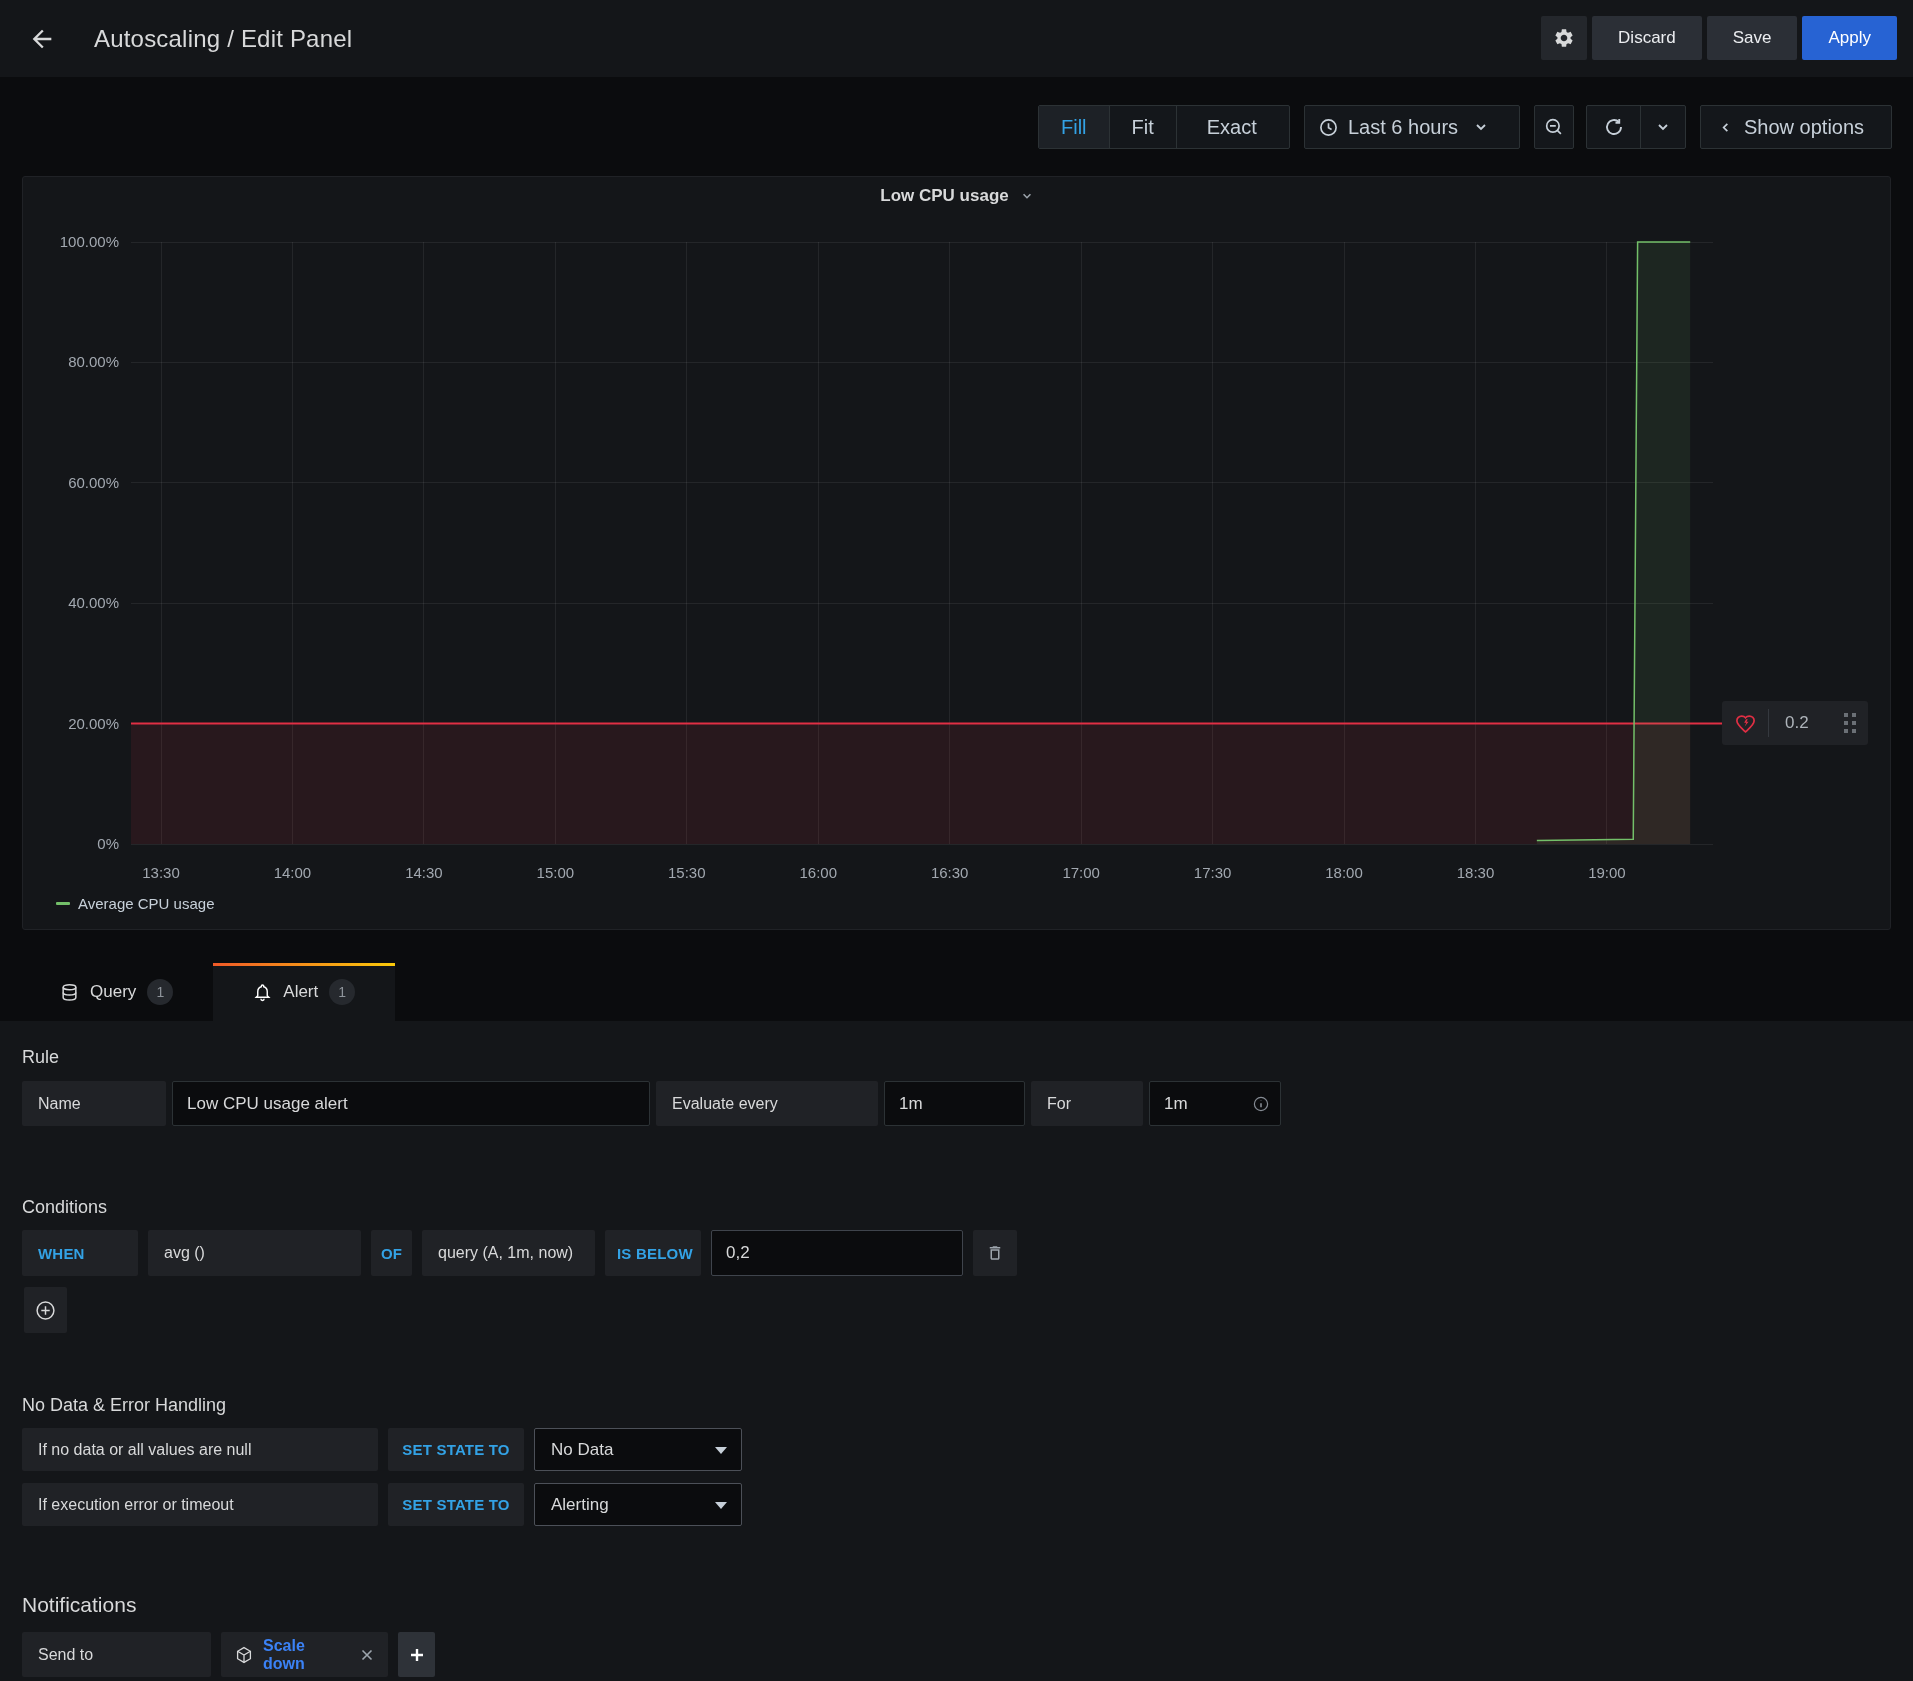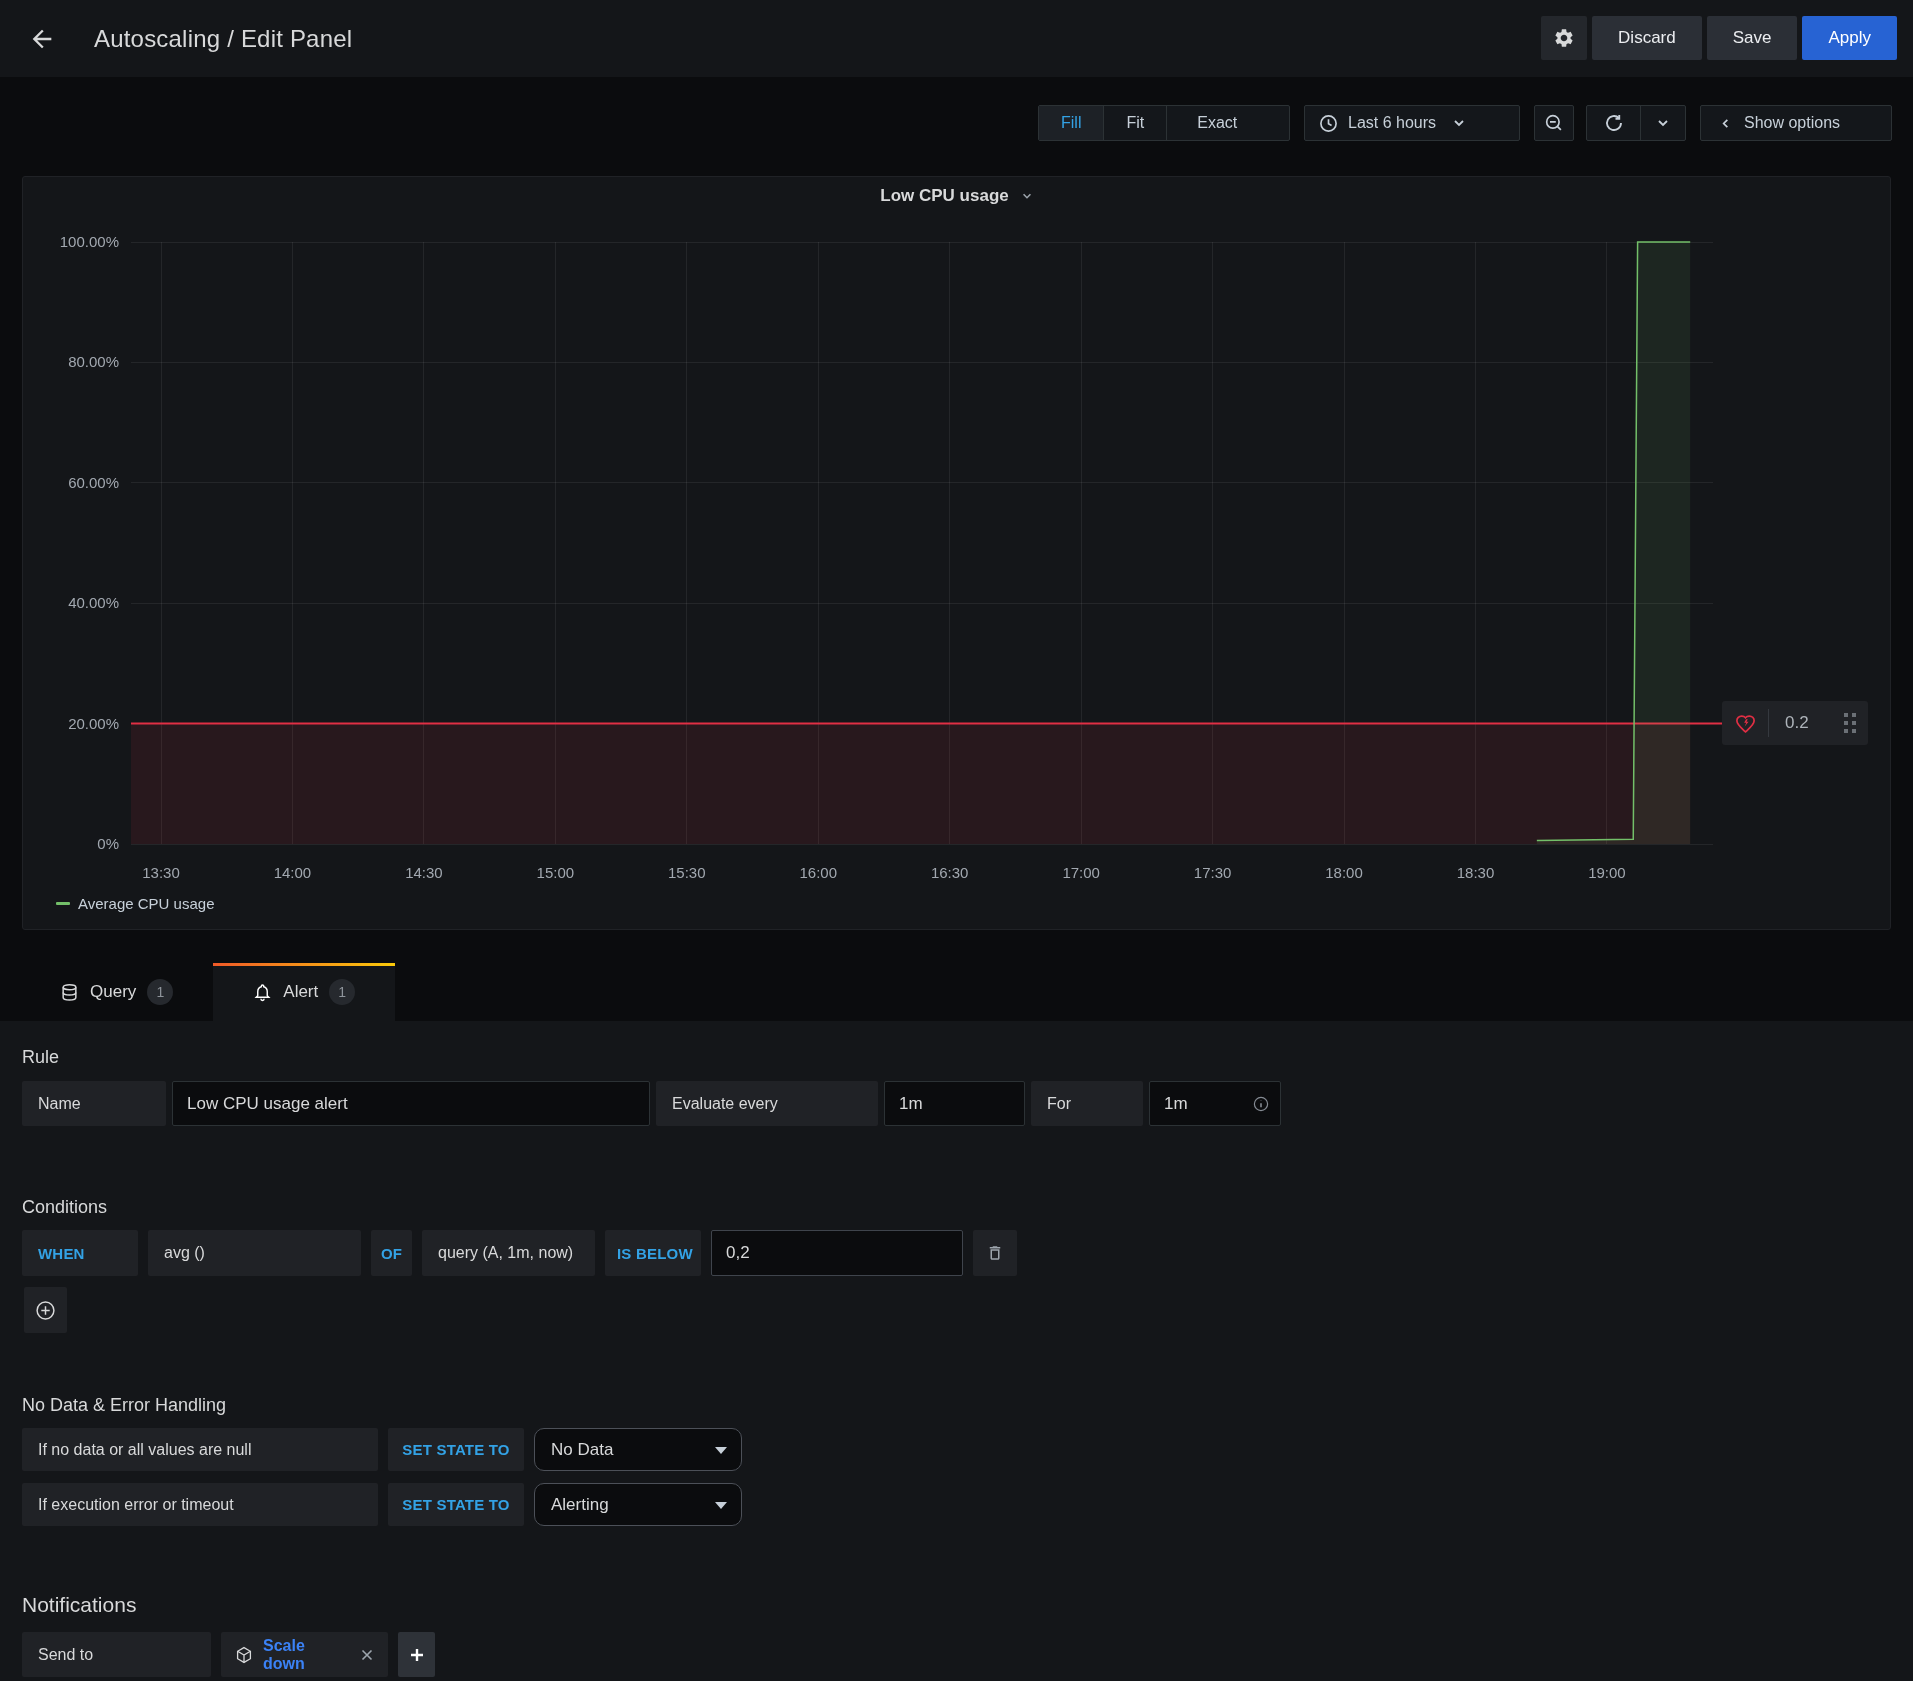--- a/index.html
+++ b/index.html
@@ -17,21 +17,21 @@
   
   .header { position:absolute; left:0; top:0; width:1913px; height:77px; background:#141619; display:flex; align-items:center; }
   .back-btn { width:48px; height:48px; margin-left:18px; display:flex; align-items:center; justify-content:center; background:none; border:none; cursor:pointer; }
   .page-title { margin-left:28px; font-size:24px; font-weight:500; color:#d8d9da; letter-spacing:.2px; }
   .header-right { position:absolute; right:16px; top:16px; display:flex; gap:5px; height:44px; }
   .hbtn { height:44px; border:none; border-radius:2px; background:#2b2f36; color:#eceef1; font-size:17px; font-family:inherit; font-weight:500; padding:0 26px; cursor:pointer; display:flex; align-items:center; justify-content:center; }
   .hbtn.icon-only { width:46px; padding:0; background:#24272c; }
   .hbtn.primary { background:#2763d3; color:#ffffff; }
 
   
-  .toolbar-item { position:absolute; top:105px; height:36px; background:#14171b; border:1px solid #2c3235; border-radius:2px; display:flex; align-items:center; color:#c7d0d9; font-size:16px; }
+  .toolbar-item { position:absolute; top:105px; height:44px; background:#14171b; border:1px solid #2c3235; border-radius:2px; display:flex; align-items:center; color:#c7d0d9; font-size:20px; }
   .seg { padding:0; overflow:hidden; }
   .seg-item { height:100%; display:flex; align-items:center; justify-content:center; padding:0 22px; cursor:pointer; color:#c7d0d9; }
   .seg-item + .seg-item { border-left:1px solid #2c3235; }
   .seg-item.active { color:#33a2e5; background:#1d2126; }
   .tb-ic { display:flex; align-items:center; justify-content:center; }
   .timepicker { padding:12px 14px; gap:10px; cursor:pointer; }
   .squarebtn { justify-content:center; cursor:pointer; }
   .split > div { height:100%; display:flex; align-items:center; justify-content:center; cursor:pointer; }
   .split .cell-l { width:53px; }
   .split .cell-r { width:45px; border-left:1px solid #2c3235; }
@@ -57,21 +57,21 @@
   .tab.active::before { content:""; position:absolute; left:0; right:0; top:0; height:3px; background:linear-gradient(90deg,#f05a28,#fbca0a); }
 
   
   .pane { position:absolute; left:0; top:1021px; width:1913px; height:660px; background:#141619; }
   .sec-h { position:absolute; left:22px; font-size:18px; font-weight:500; color:#d8d9da; }
   .row { position:absolute; display:flex; align-items:stretch; }
   .chip { background:#202226; border-radius:2px; display:flex; align-items:center; padding:0 16px; font-size:16px; font-weight:500; color:#d8d9da; white-space:nowrap; }
   .chip.blue { color:#33a2e5; font-size:15px; font-weight:700; letter-spacing:.2px; }
   .chip.center { justify-content:center; }
   .ginput { background:#0b0c0e; border:1px solid #2c3235; border-radius:2px; color:#d8d9da; font-size:17px; font-family:inherit; padding:0 14px; outline:none; }
-  .gselect { position:relative; background:#0b0c0e; border:1px solid #4c5058; border-radius:10px; color:#d8d9da; font-size:17px; display:flex; align-items:center; padding:0 16px; cursor:pointer; }
+  .gselect { position:relative; background:#0b0c0e; border:1px solid #4c5058; border-radius:2px; color:#d8d9da; font-size:17px; display:flex; align-items:center; padding:0 16px; cursor:pointer; }
   .caret { position:absolute; right:14px; top:50%; margin-top:-3px; width:0; height:0; border-left:6px solid transparent; border-right:6px solid transparent; border-top:7px solid #c7d0d9; }
   .iconbtn { background:#202226; border:none; border-radius:2px; display:flex; align-items:center; justify-content:center; cursor:pointer; }
   .for-wrap { position:relative; display:flex; align-items:center; }
   .for-wrap .info { position:absolute; right:12px; }
   .tag { background:#202226; border-radius:2px; display:flex; align-items:center; gap:10px; padding:0 14px; cursor:pointer; }
   .tag .tag-label { font-size:16px; font-weight:700; color:#3b82f6; }
   .plus-btn { background:#2e3238; border:none; border-radius:2px; color:#fff; display:flex; align-items:center; justify-content:center; cursor:pointer; }
   .notif-h { font-size:21px; font-weight:400; }
 </style>
 </head>

